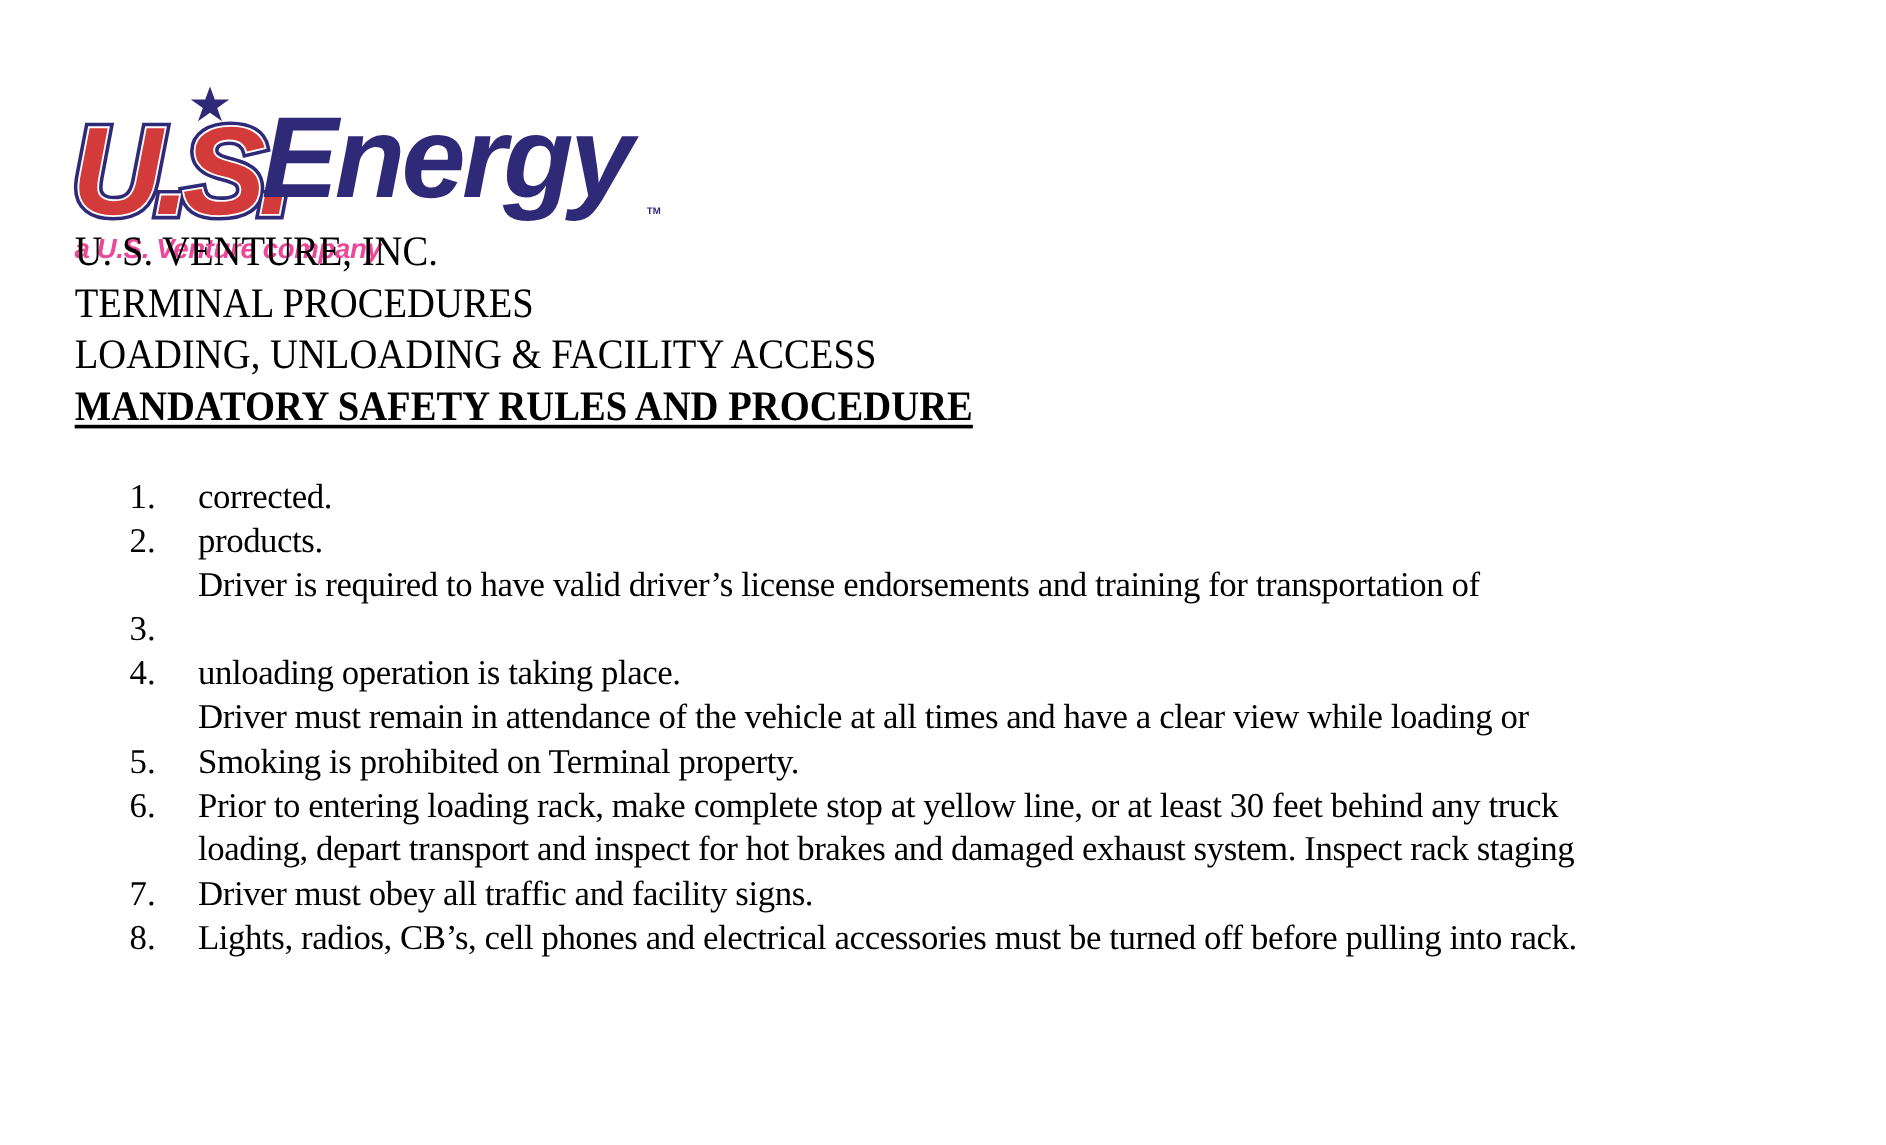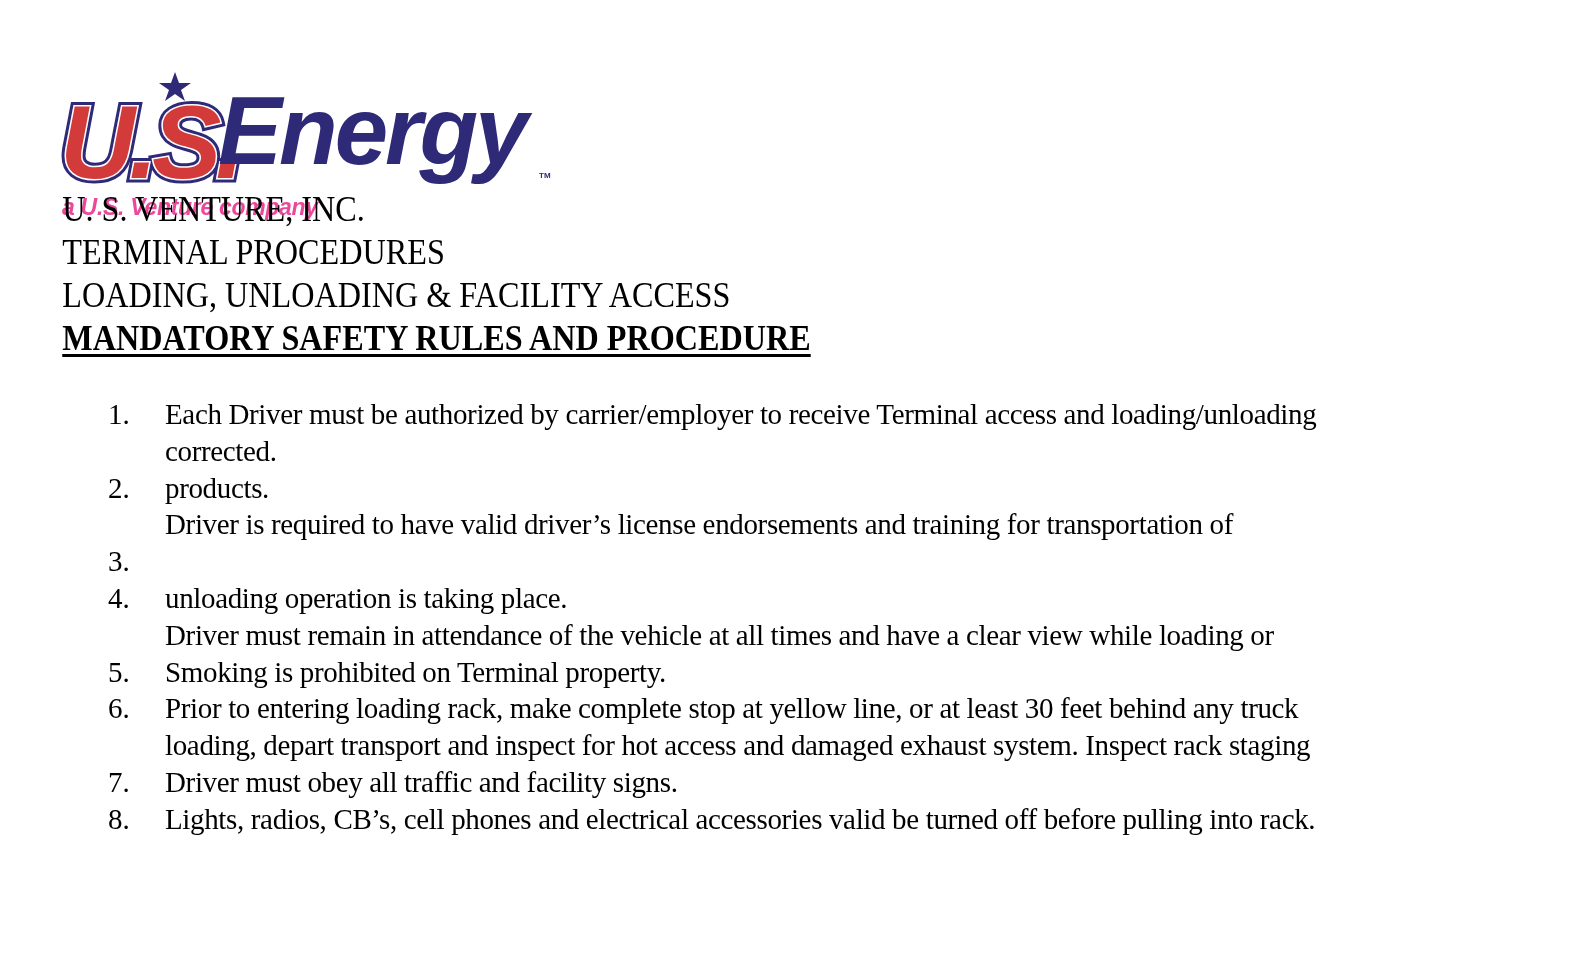--- a/index.html
+++ b/index.html
@@ -100,21 +100,20 @@
   <div class="header-line">U. S. VENTURE, INC.</div>
   <div class="header-line">TERMINAL PROCEDURES</div>
   <div class="header-line">LOADING, UNLOADING &amp; FACILITY ACCESS</div>
   <div class="header-line bold">MANDATORY SAFETY RULES AND PROCEDURE</div>
 </div>
 
 <ol class="rules">
   <li class="rule">
     <span class="rule-num">1.</span>
     <div class="rule-text">
-      <div>Each Driver must be authorized by carrier/employer to receive Terminal access and loading/unloading</div>
       <div>corrected.</div>
     </div>
   </li>
   <li class="rule">
     <span class="rule-num">2.</span>
     <div class="rule-text">
       <div>products.</div>
       <div>Driver is required to have valid driver’s license endorsements and training for transportation of</div>
     </div>
   </li>
@@ -133,28 +132,28 @@
   <li class="rule">
     <span class="rule-num">5.</span>
     <div class="rule-text">
       <div>Smoking is prohibited on Terminal property.</div>
     </div>
   </li>
   <li class="rule">
     <span class="rule-num">6.</span>
     <div class="rule-text">
       <div>Prior to entering loading rack, make complete stop at yellow line, or at least 30 feet behind any truck</div>
-      <div>loading, depart transport and inspect for hot access and damaged exhaust system. Inspect rack staging</div>
+      <div>loading, depart transport and inspect for hot brakes and damaged exhaust system. Inspect rack staging</div>
     </div>
   </li>
   <li class="rule">
     <span class="rule-num">7.</span>
     <div class="rule-text">
       <div>Driver must obey all traffic and facility signs.</div>
     </div>
   </li>
   <li class="rule">
     <span class="rule-num">8.</span>
     <div class="rule-text">
-      <div>Lights, radios, CB’s, cell phones and electrical accessories valid be turned off before pulling into rack.</div>
+      <div>Lights, radios, CB’s, cell phones and electrical accessories must be turned off before pulling into rack.</div>
     </div>
   </li>
 </ol>
 
 </body></html>

